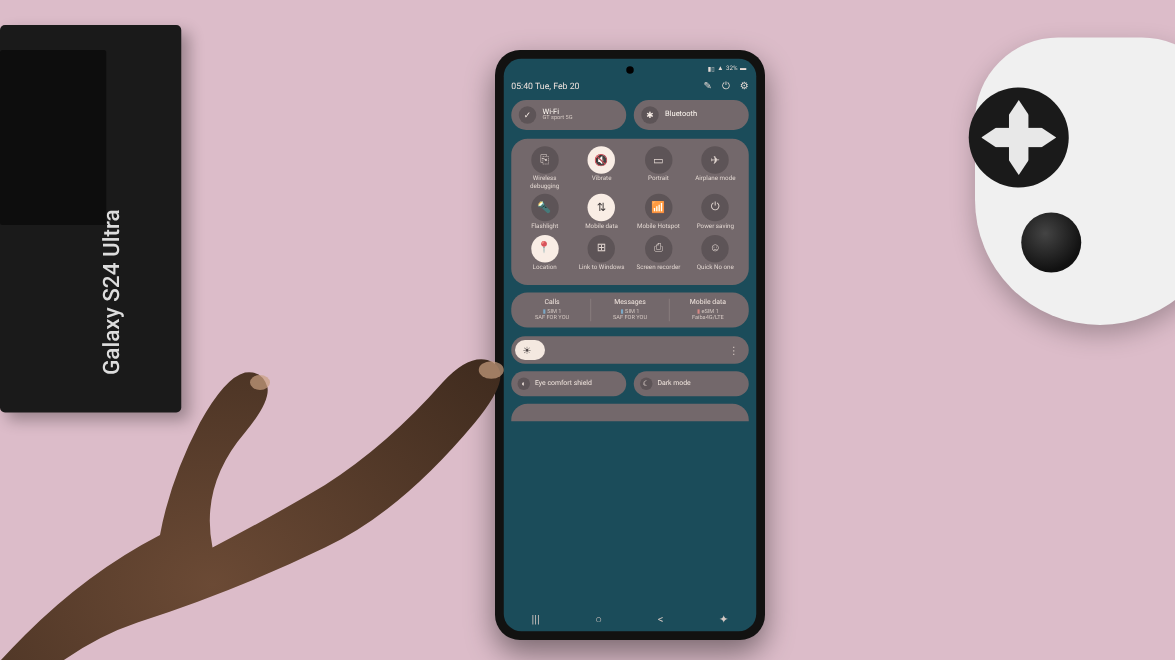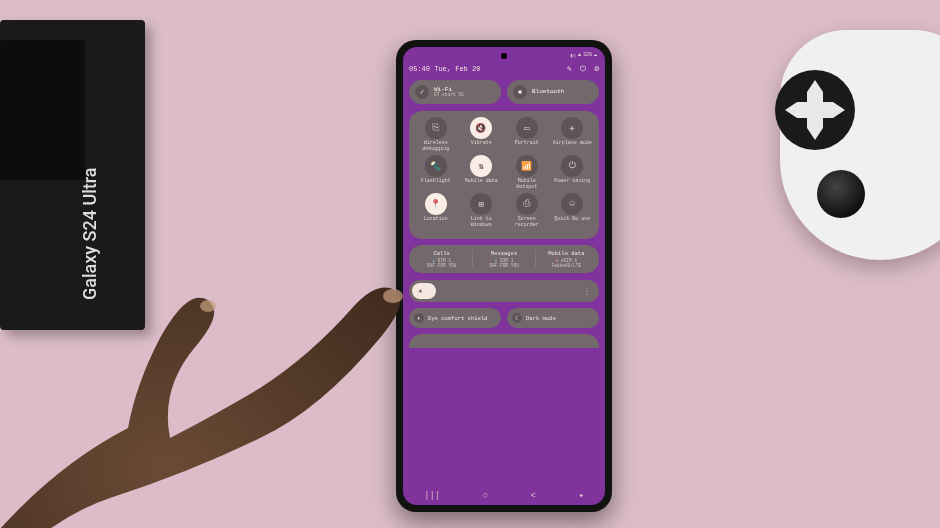--- a/index.html
+++ b/index.html
@@ -81,28 +81,27 @@
     left: 396px; top: 40px;
     width: 216px; height: 472px;
     background: #111;
     border-radius: 20px;
     box-shadow: 0 10px 24px rgba(0,0,0,0.45);
     padding: 7px;
     filter: sepia(0.15) saturate(0.8) hue-rotate(-10deg) brightness(1.02);
   }
   .screen {
     width: 100%; height: 100%;
-    background: #a21caf;
+    background: #0c4a6e;
     border-radius: 14px;
     padding: 3px 6px 0 6px;
     color: #e8e2e1;
     font-size: 7px;
     position: relative;
     overflow: hidden;
-    font-family: Liberation Mono, monospace;
   }
   .camera {
     position: absolute;
     left: 50%; top: 6px;
     width: 6px; height: 6px;
     margin-left: -3px;
     background: #000;
     border-radius: 50%;
   }
   .statusbar {

